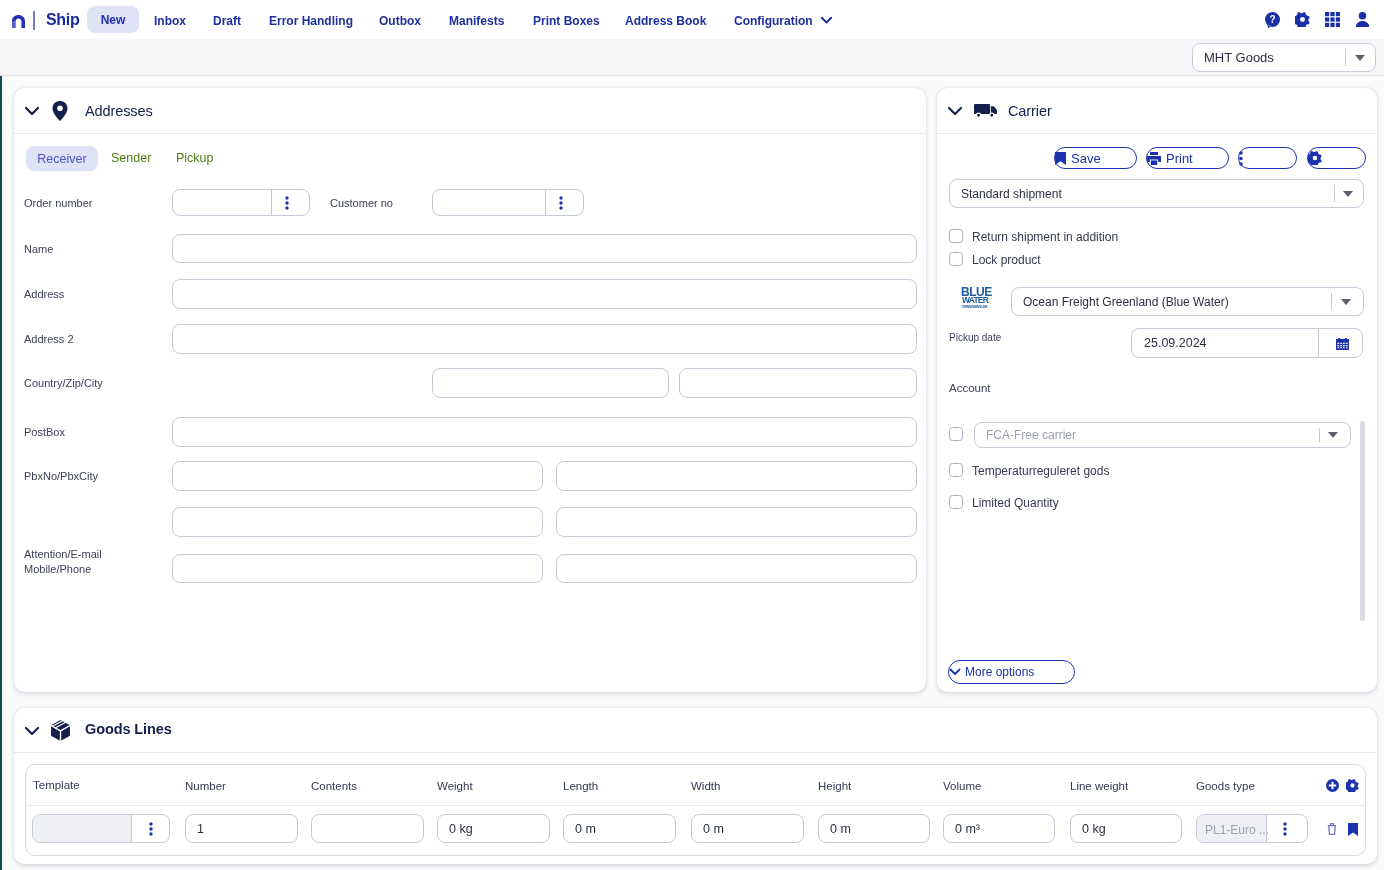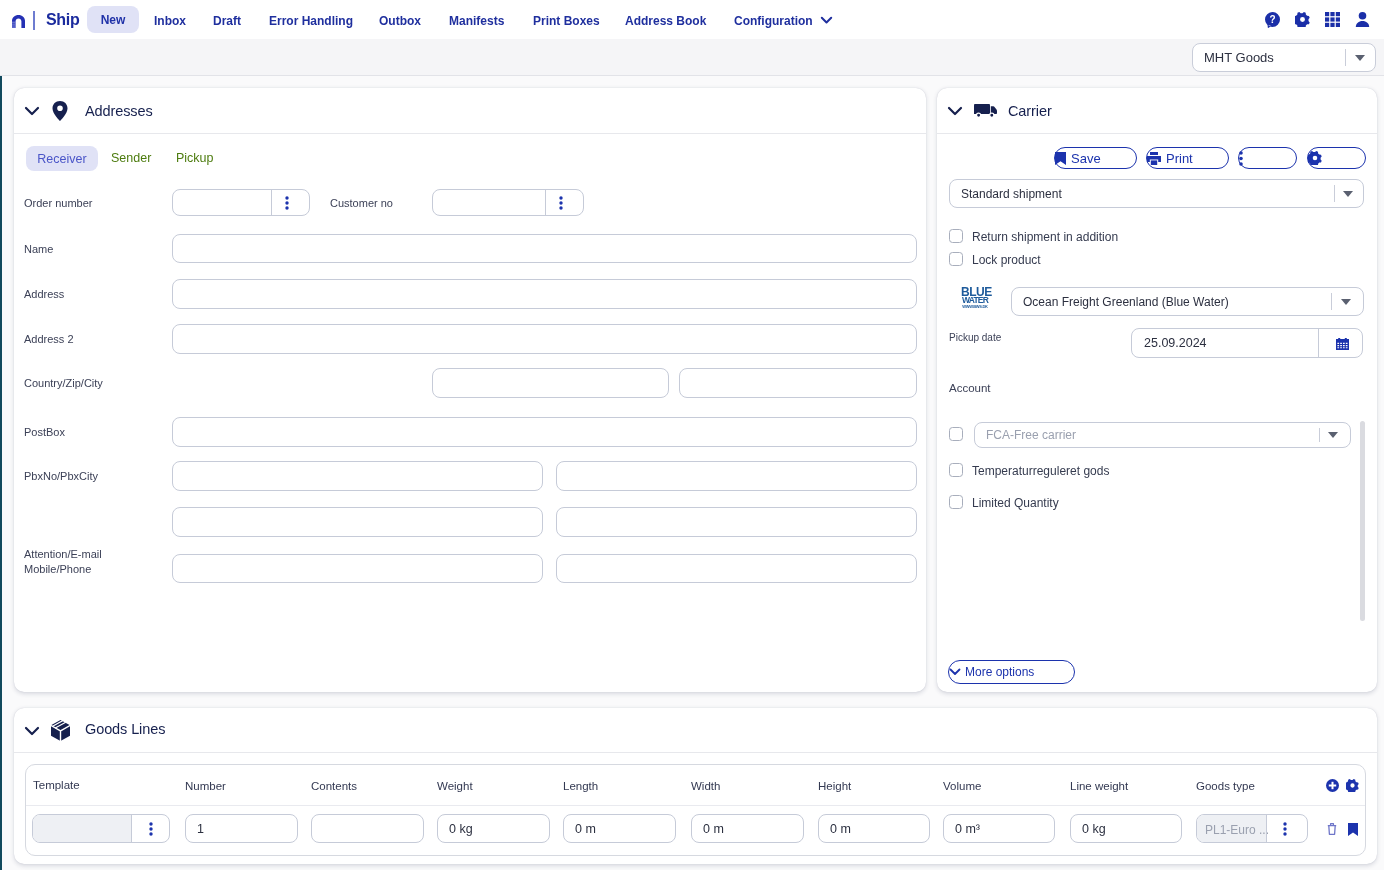--- a/index.html
+++ b/index.html
@@ -271,21 +271,21 @@
 <div class="card" id="card-goods">
   <div class="chead" style="height:45px;">
     <svg class="chev" width="16" height="14" viewBox="0 0 16 14">
         <path d="M2 4 L8 10 L14 4" fill="none" stroke="#16204e" stroke-width="2.2" stroke-linecap="round" stroke-linejoin="round"></path>
       </svg>
     <svg class="cicon" style="top:12px;" width="19" height="21" viewBox="0 0 19 21">
         <path d="M9.5 0 L19 5.3 V15.7 L9.5 21 L0 15.7 V5.3 Z" fill="#16204e"></path>
         <path d="M-1 5 L9.5 10.9 L20 5 M9.5 10.9 V21.5" stroke="#fff" stroke-width="1.4" fill="none"></path>
         <path d="M4.2 8 L14.7 2.2 M1.6 6.2 L12.1 0.4" stroke="#fff" stroke-width="1.2" fill="none"></path>
       </svg>
-    <div class="ctitle" style="top:13px;">Goods Lines</div>
+    <div class="ctitle" style="top:13px;font-weight:bold;">Goods Lines</div>
   </div>
 
   <div class="abs" style="left:11px; top:56px; width:1341px; height:92px; border:1px solid #d6d9e0; border-radius:10px;"></div>
   <div class="abs" style="left:12px; top:97px; width:1339px; height:1px; background:#e9eaef;"></div>
 
   <div class="th" style="left:19px; top:71px;">Template</div>
   <div class="th" style="left:171px; top:72px;">Number</div>
   <div class="th" style="left:297px; top:72px;">Contents</div>
   <div class="th" style="left:423px; top:72px;">Weight</div>
   <div class="th" style="left:549px; top:72px;">Length</div>

